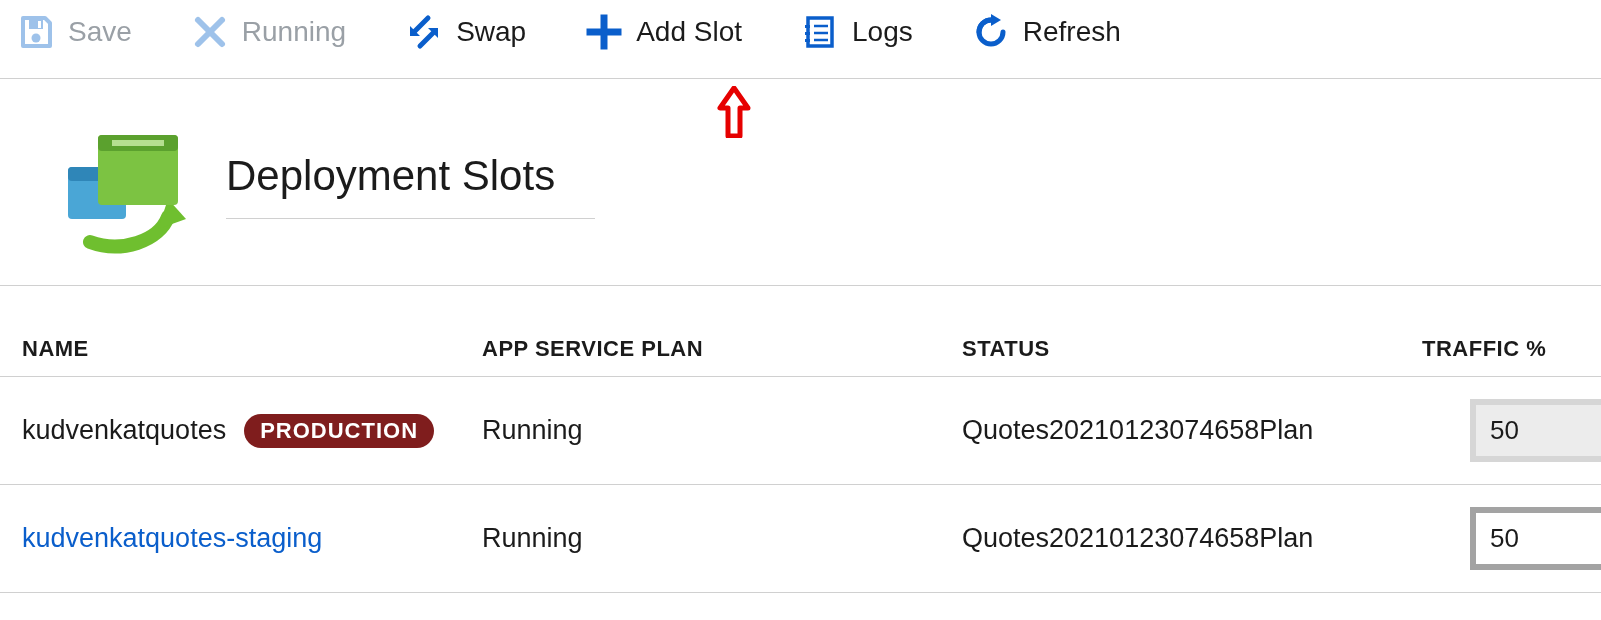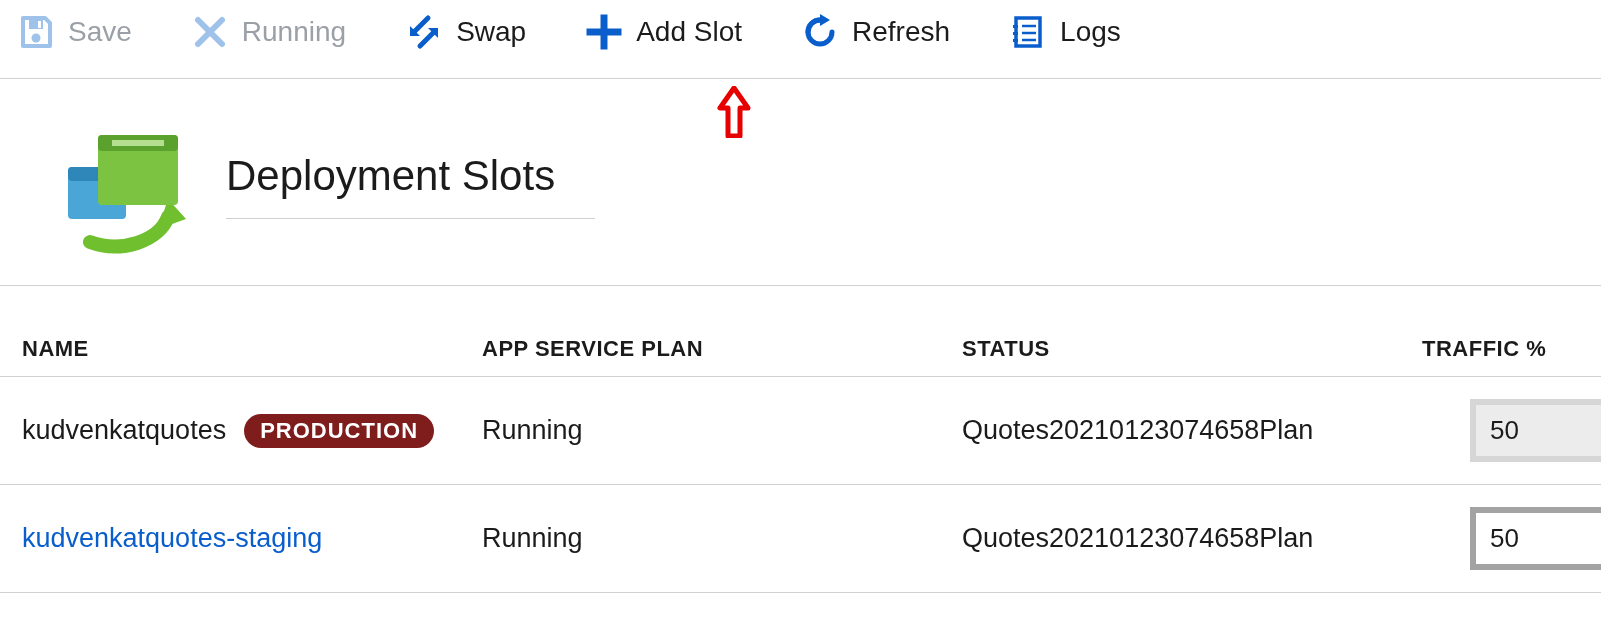--- a/index.html
+++ b/index.html
@@ -157,41 +157,41 @@
         <line x1="18" y1="4" x2="18" y2="32" stroke="#0a5ecb" stroke-width="7" stroke-linecap="square"></line>
         <line x1="4" y1="18" x2="32" y2="18" stroke="#0a5ecb" stroke-width="7" stroke-linecap="square"></line>
       </svg>
     </span>
     <span class="lbl">Add Slot</span>
   </div>
 
   <div class="tbtn">
     <span class="ticon">
       <svg viewBox="0 0 36 36">
-        <path d="M 30 18 A 12 12 0 1 1 18 6" fill="none" stroke="#0a5ecb" stroke-width="5" stroke-linecap="round"></path>
-        <polygon points="18,0 18,12 28,6" fill="#0a5ecb"></polygon>
-        <path d="M 6 18 A 12 12 0 0 1 18 6" fill="none" stroke="#0a5ecb" stroke-width="5" stroke-linecap="round"></path>
-      </svg>
-    </span>
-    <span class="lbl">Refresh</span>
-  </div>
-
-  <div class="tbtn">
-    <span class="ticon">
-      <svg viewBox="0 0 36 36">
         <rect x="6" y="4" width="24" height="28" fill="none" stroke="#0a5ecb" stroke-width="3.5"></rect>
         <rect x="3" y="11" width="5" height="3" fill="#0a5ecb"></rect>
         <rect x="3" y="18" width="5" height="3" fill="#0a5ecb"></rect>
         <rect x="3" y="25" width="5" height="3" fill="#0a5ecb"></rect>
         <line x1="12" y1="12" x2="26" y2="12" stroke="#0a5ecb" stroke-width="2.5"></line>
         <line x1="12" y1="19" x2="26" y2="19" stroke="#0a5ecb" stroke-width="2.5"></line>
         <line x1="12" y1="26" x2="26" y2="26" stroke="#0a5ecb" stroke-width="2.5"></line>
       </svg>
     </span>
     <span class="lbl">Logs</span>
+  </div>
+
+  <div class="tbtn">
+    <span class="ticon">
+      <svg viewBox="0 0 36 36">
+        <path d="M 30 18 A 12 12 0 1 1 18 6" fill="none" stroke="#0a5ecb" stroke-width="5" stroke-linecap="round"></path>
+        <polygon points="18,0 18,12 28,6" fill="#0a5ecb"></polygon>
+        <path d="M 6 18 A 12 12 0 0 1 18 6" fill="none" stroke="#0a5ecb" stroke-width="5" stroke-linecap="round"></path>
+      </svg>
+    </span>
+    <span class="lbl">Refresh</span>
   </div>
 
 </div>
 
 <div class="annot-arrow">
   <svg viewBox="0 0 40 52">
     <polygon points="20,2 6,22 14,22 14,50 26,50 26,22 34,22" fill="none" stroke="#e60000" stroke-width="5" stroke-linejoin="round"></polygon>
   </svg>
 </div>
 

